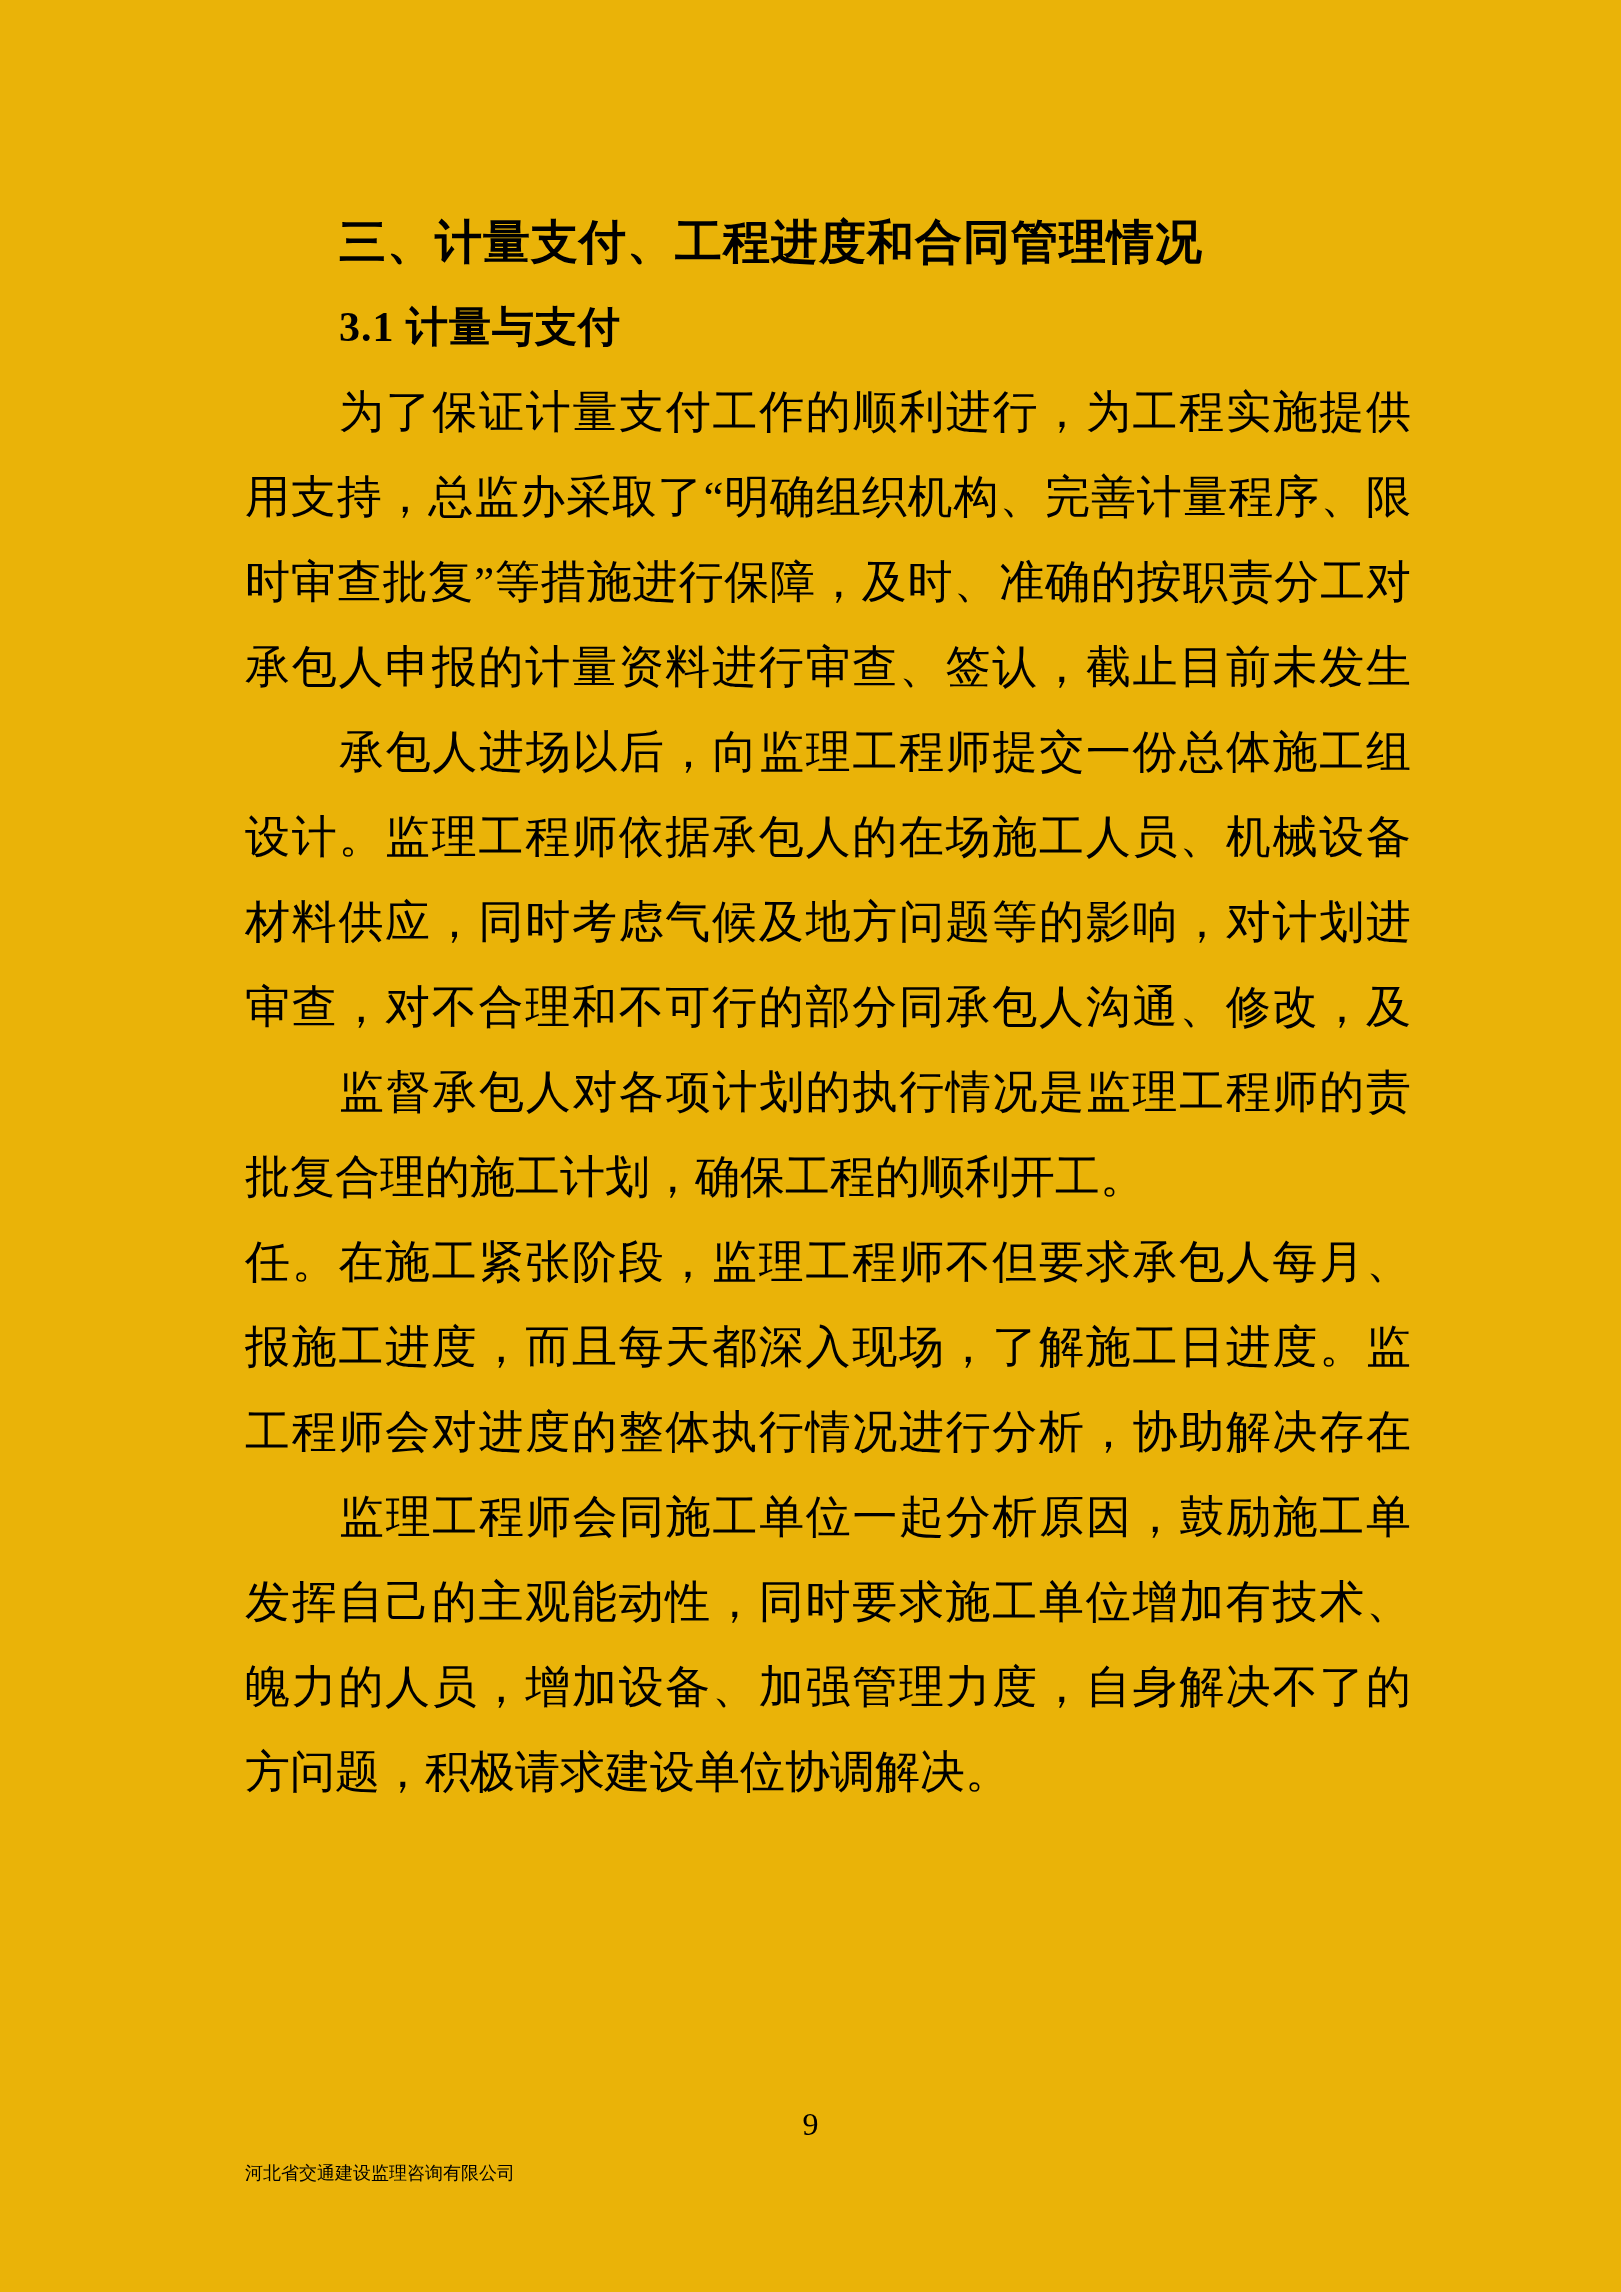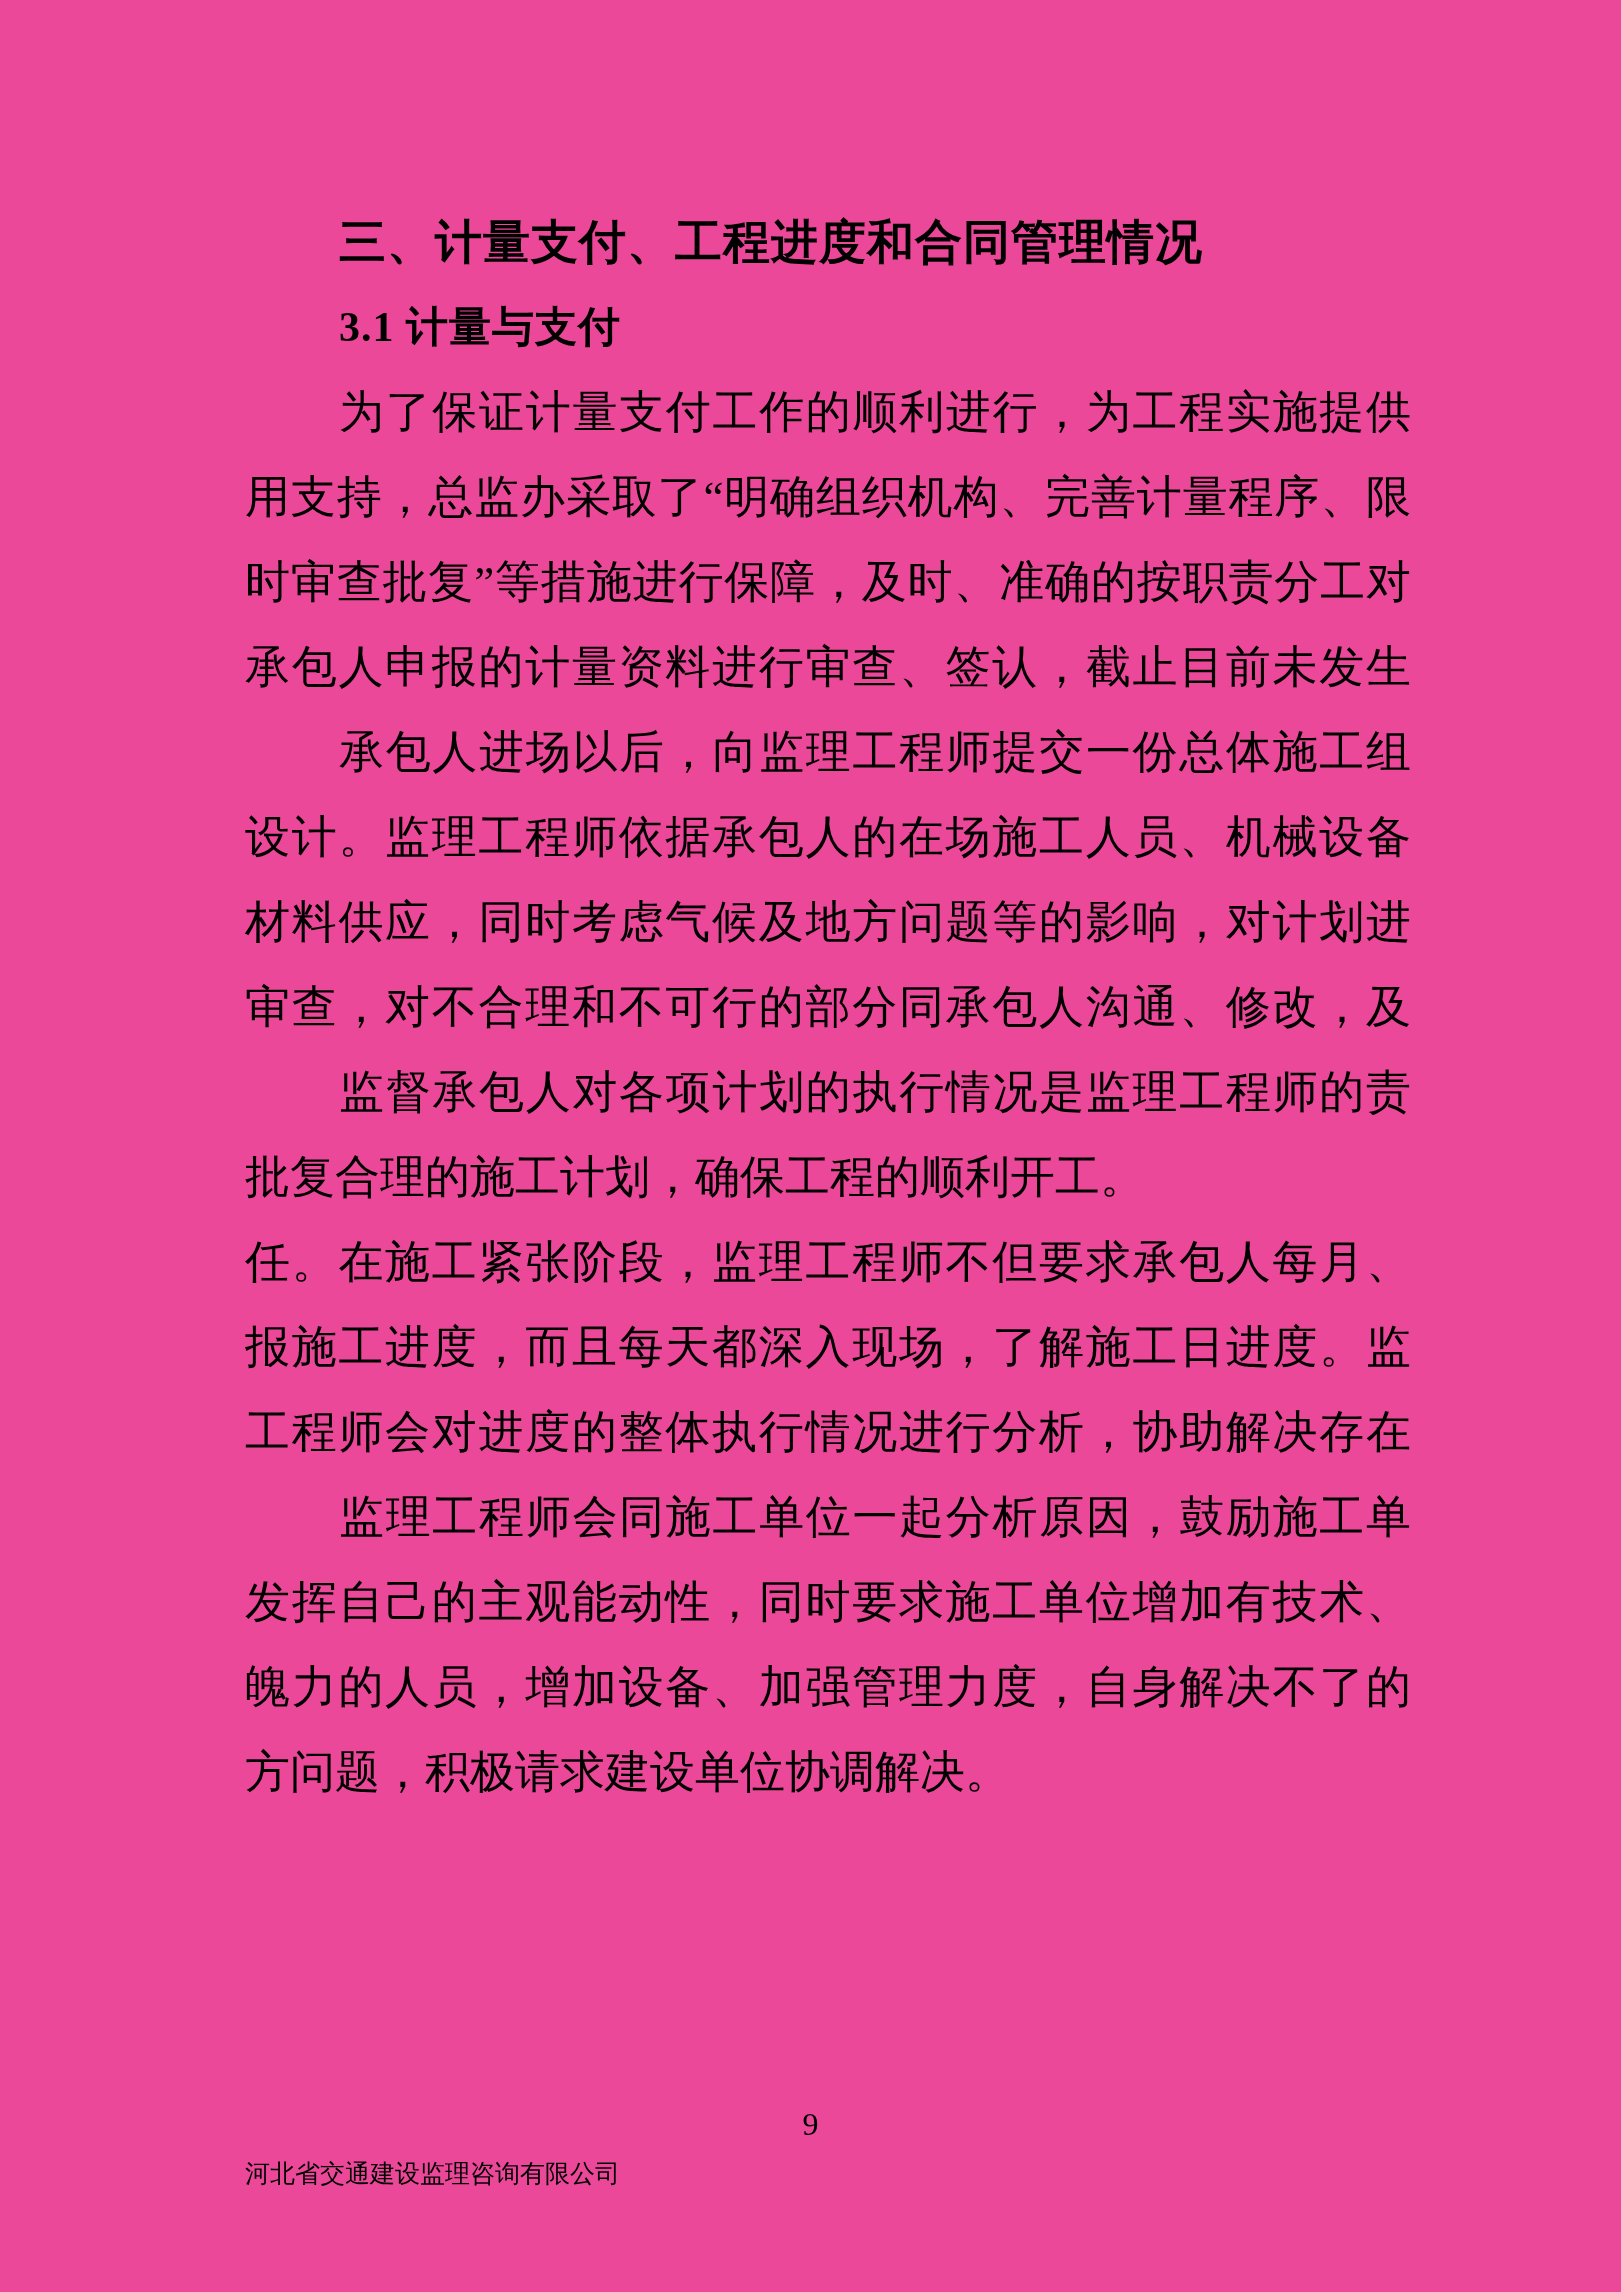--- a/index.html
+++ b/index.html
@@ -1,21 +1,21 @@
 <!DOCTYPE html>
 <html><head>
 <meta charset="utf-8">
 <style>
   html, body { margin: 0; padding: 0; background: #e8e8e8; }
   .page {
     position: relative;
     width: 1621px;
     height: 2293px;
     margin: 0 auto;
-    background: #ec4899;
+    background: #eab308;
     color: #000000;
     font-family: "Liberation Serif", "DejaVu Serif", serif;
     overflow: hidden;
   }
   .content {
     position: absolute;
     left: 245px;
     top: 200px;
     width: 1166px;
   }
@@ -53,21 +53,21 @@
     left: 0;
     width: 1621px;
     text-align: center;
     font-size: 32px;
     line-height: 39px;
   }
   .footer {
     position: absolute;
     top: 2154px;
     left: 245px;
-    font-size: 25px;
+    font-size: 18px;
     line-height: 39px;
     letter-spacing: 0px;
   }
 </style>
 </head>
 <body>
 
 <div class="page">
   <div class="content">
 

